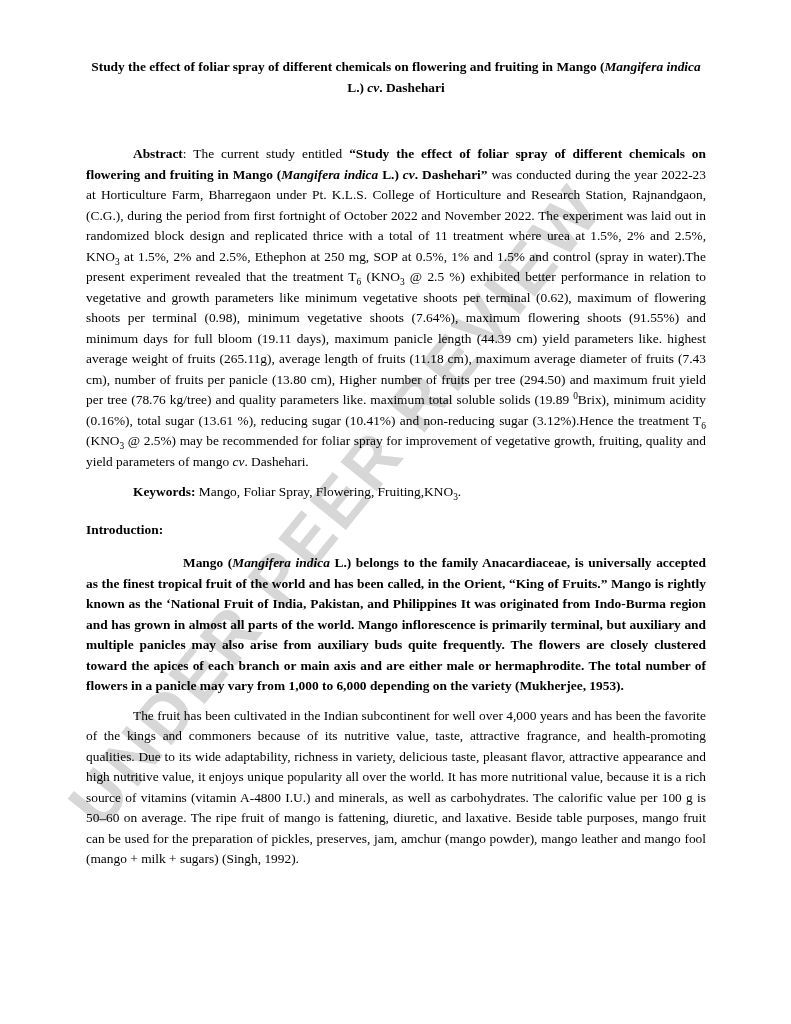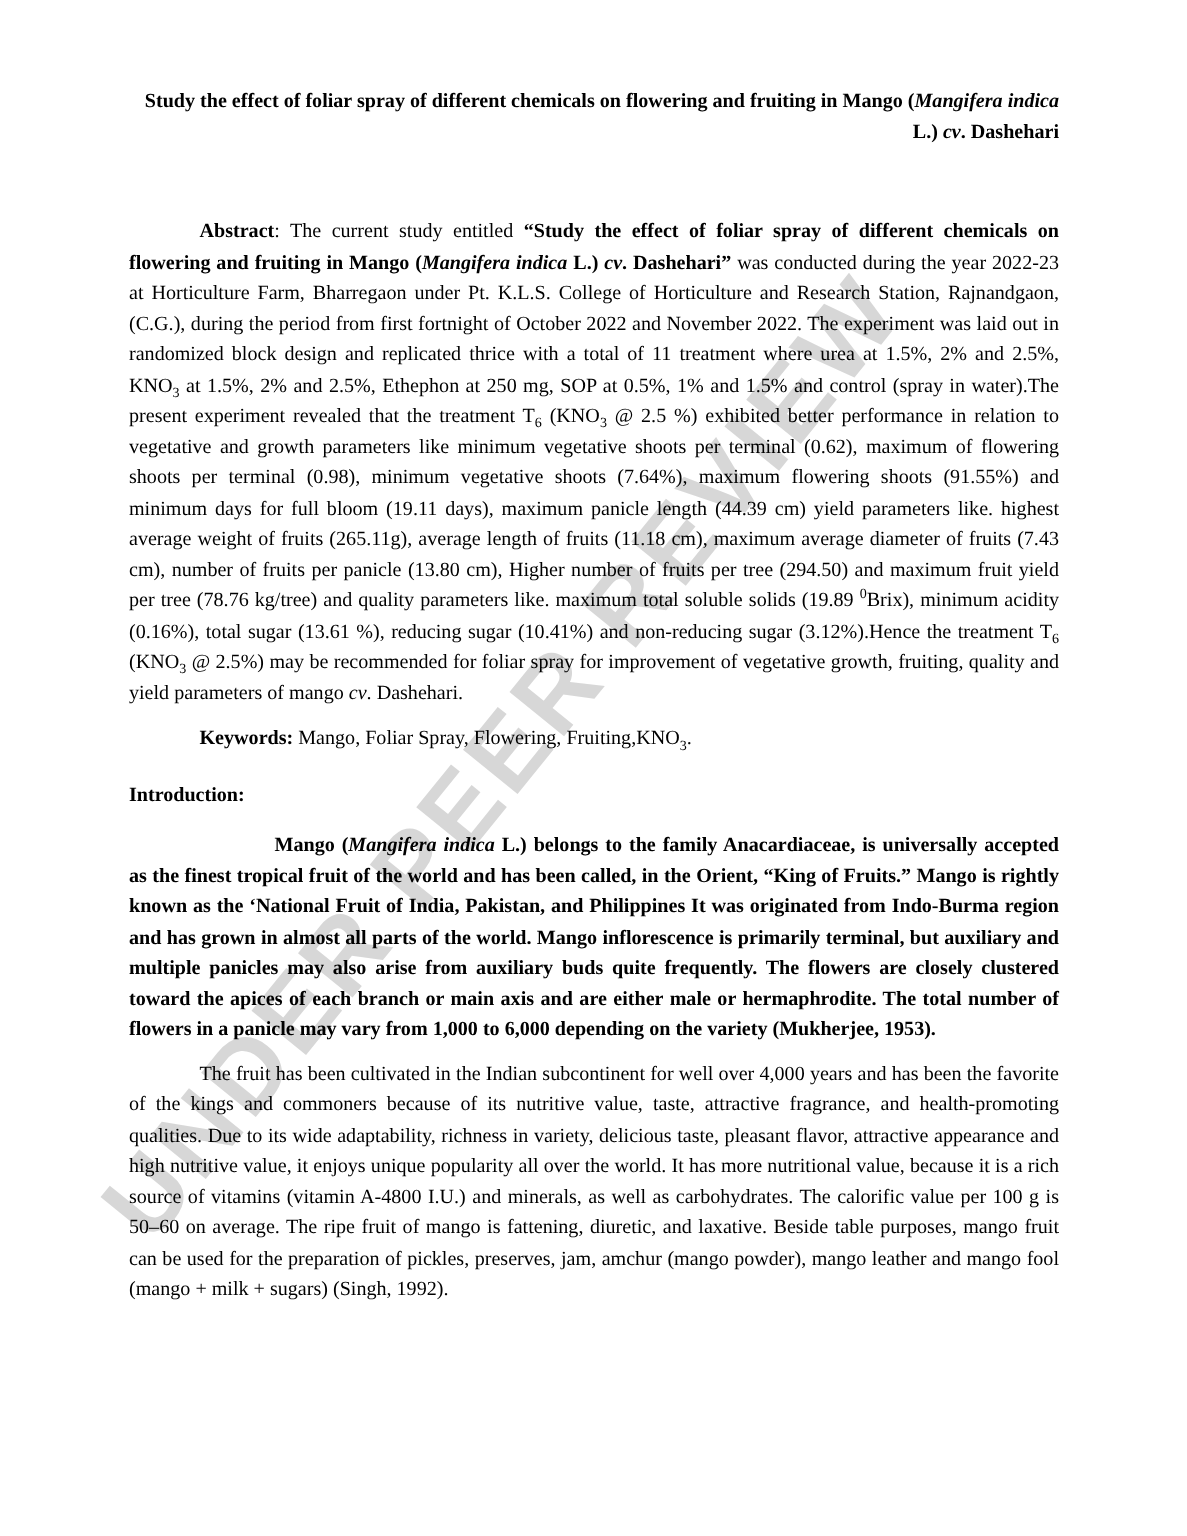--- a/index.html
+++ b/index.html
@@ -34,21 +34,21 @@
   }
   .content {
     position: relative;
     z-index: 1;
     padding: 57px 85px 0 86px; 
     font-size: 13.4px;
     line-height: 20.5px;
   }
   .title {
     font-weight: bold;
-    text-align: right;
+    text-align: center;
     margin: 0 0 46px 0;
   }
   .para {
     text-align: justify;
     margin: 0 0 9px 0;
   }
   .indent   { text-indent: 47px; }
   .indent-xl{ text-indent: 97px; font-weight: bold; }
   .abstract-para { margin-bottom: 10px; }
   .keywords-para { margin-bottom: 17px; }

